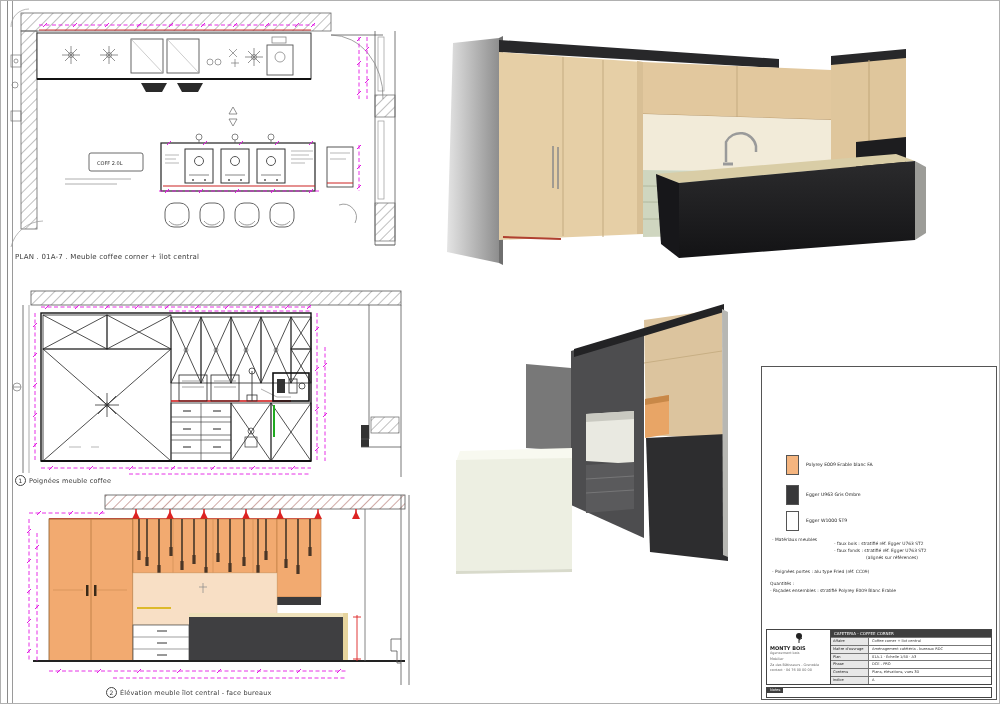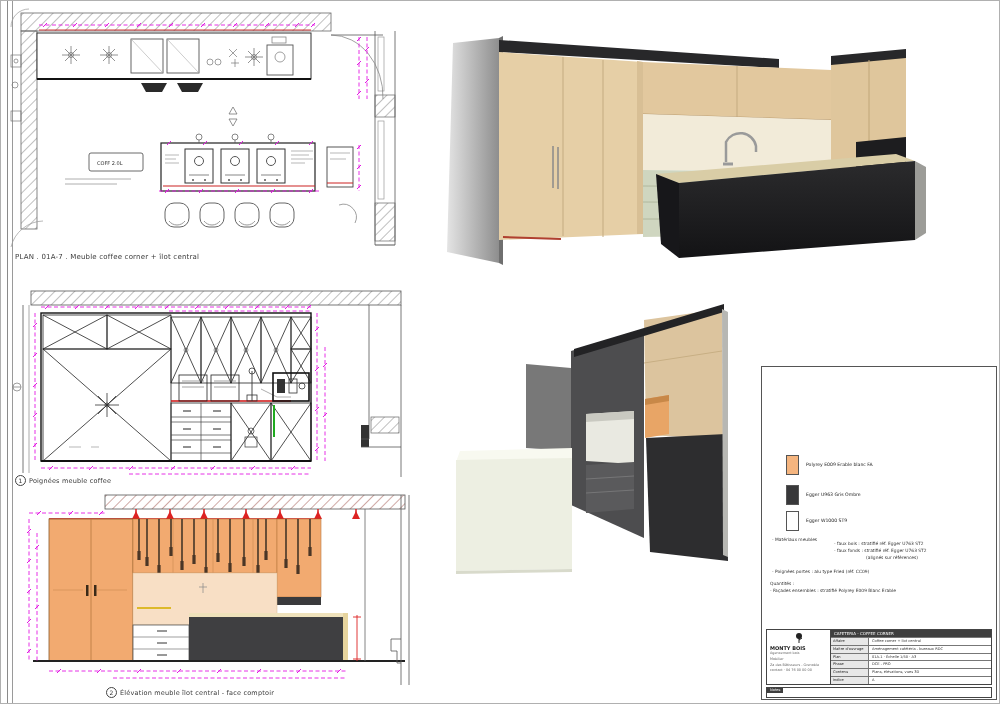--- a/index.html
+++ b/index.html
@@ -275,21 +275,21 @@
   <line x1="16" y1="30" x2="16" y2="172" class="dm"></line>
   <line x1="24" y1="44" x2="24" y2="172" class="dm"></line>
   <path class="dt" d="M14 44l4-4M14 74l4-4M14 104l4-4M14 134l4-4M14 164l4-4M22 60l4-4M22 120l4-4"></path>
   <line x1="16" y1="24" x2="92" y2="24" class="dm"></line>
   <path class="dt" d="M24 26l4-4M56 26l4-4M86 26l4-4"></path>
   <line x1="36" y1="182" x2="334" y2="182" class="dm"></line>
   <path class="dt" d="M44 184l4-4M84 184l4-4M124 184l4-4M164 184l4-4M204 184l4-4M244 184l4-4M284 184l4-4M324 184l4-4"></path>
   <line x1="100" y1="189" x2="334" y2="189" class="dm"></line>
 </svg>
 <div class="cap" style="left:105px;top:686px;font-size:6.5px">
-  <span class="circ">2</span><span>Élévation meuble îlot central - face comptoir</span>
+  <span class="circ">2</span><span>Élévation meuble îlot central - face bureaux</span>
 </div>
 
 <svg style="left:440px;top:15px" width="485" height="250" viewBox="0 0 485 250">
   <defs>
     <linearGradient id="gp" x1="0" y1="0" x2="1" y2="0">
           <stop offset="0" stop-color="#e4e4e4"></stop>
           <stop offset="1" stop-color="#8e8e8e"></stop>
         </linearGradient>
     <linearGradient id="gi" x1="0" y1="0" x2="0" y2="1">
           <stop offset="0" stop-color="#2b2b2d"></stop>

